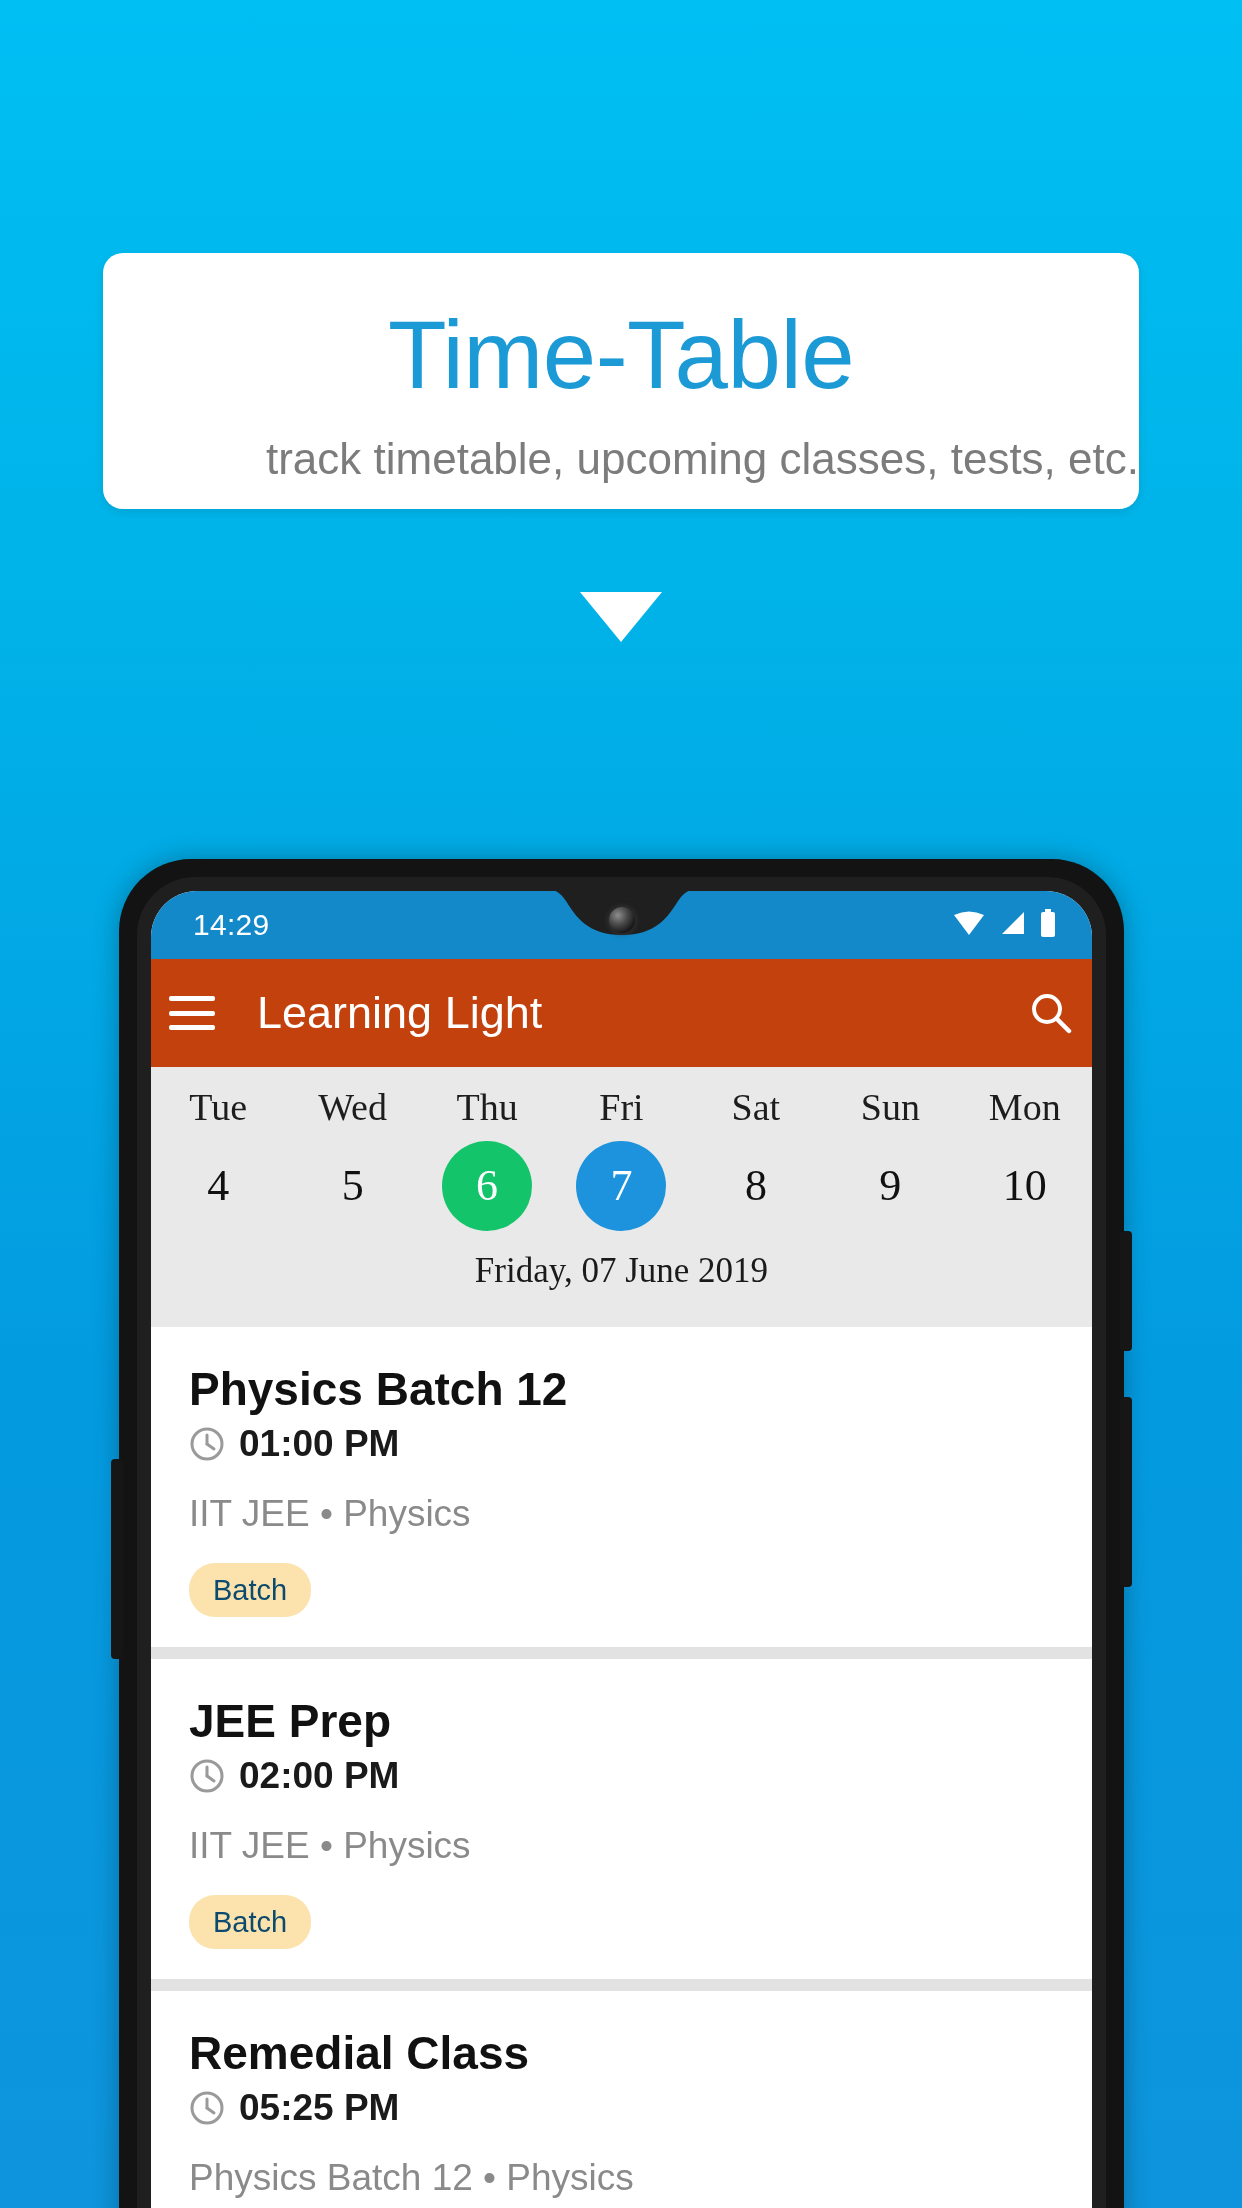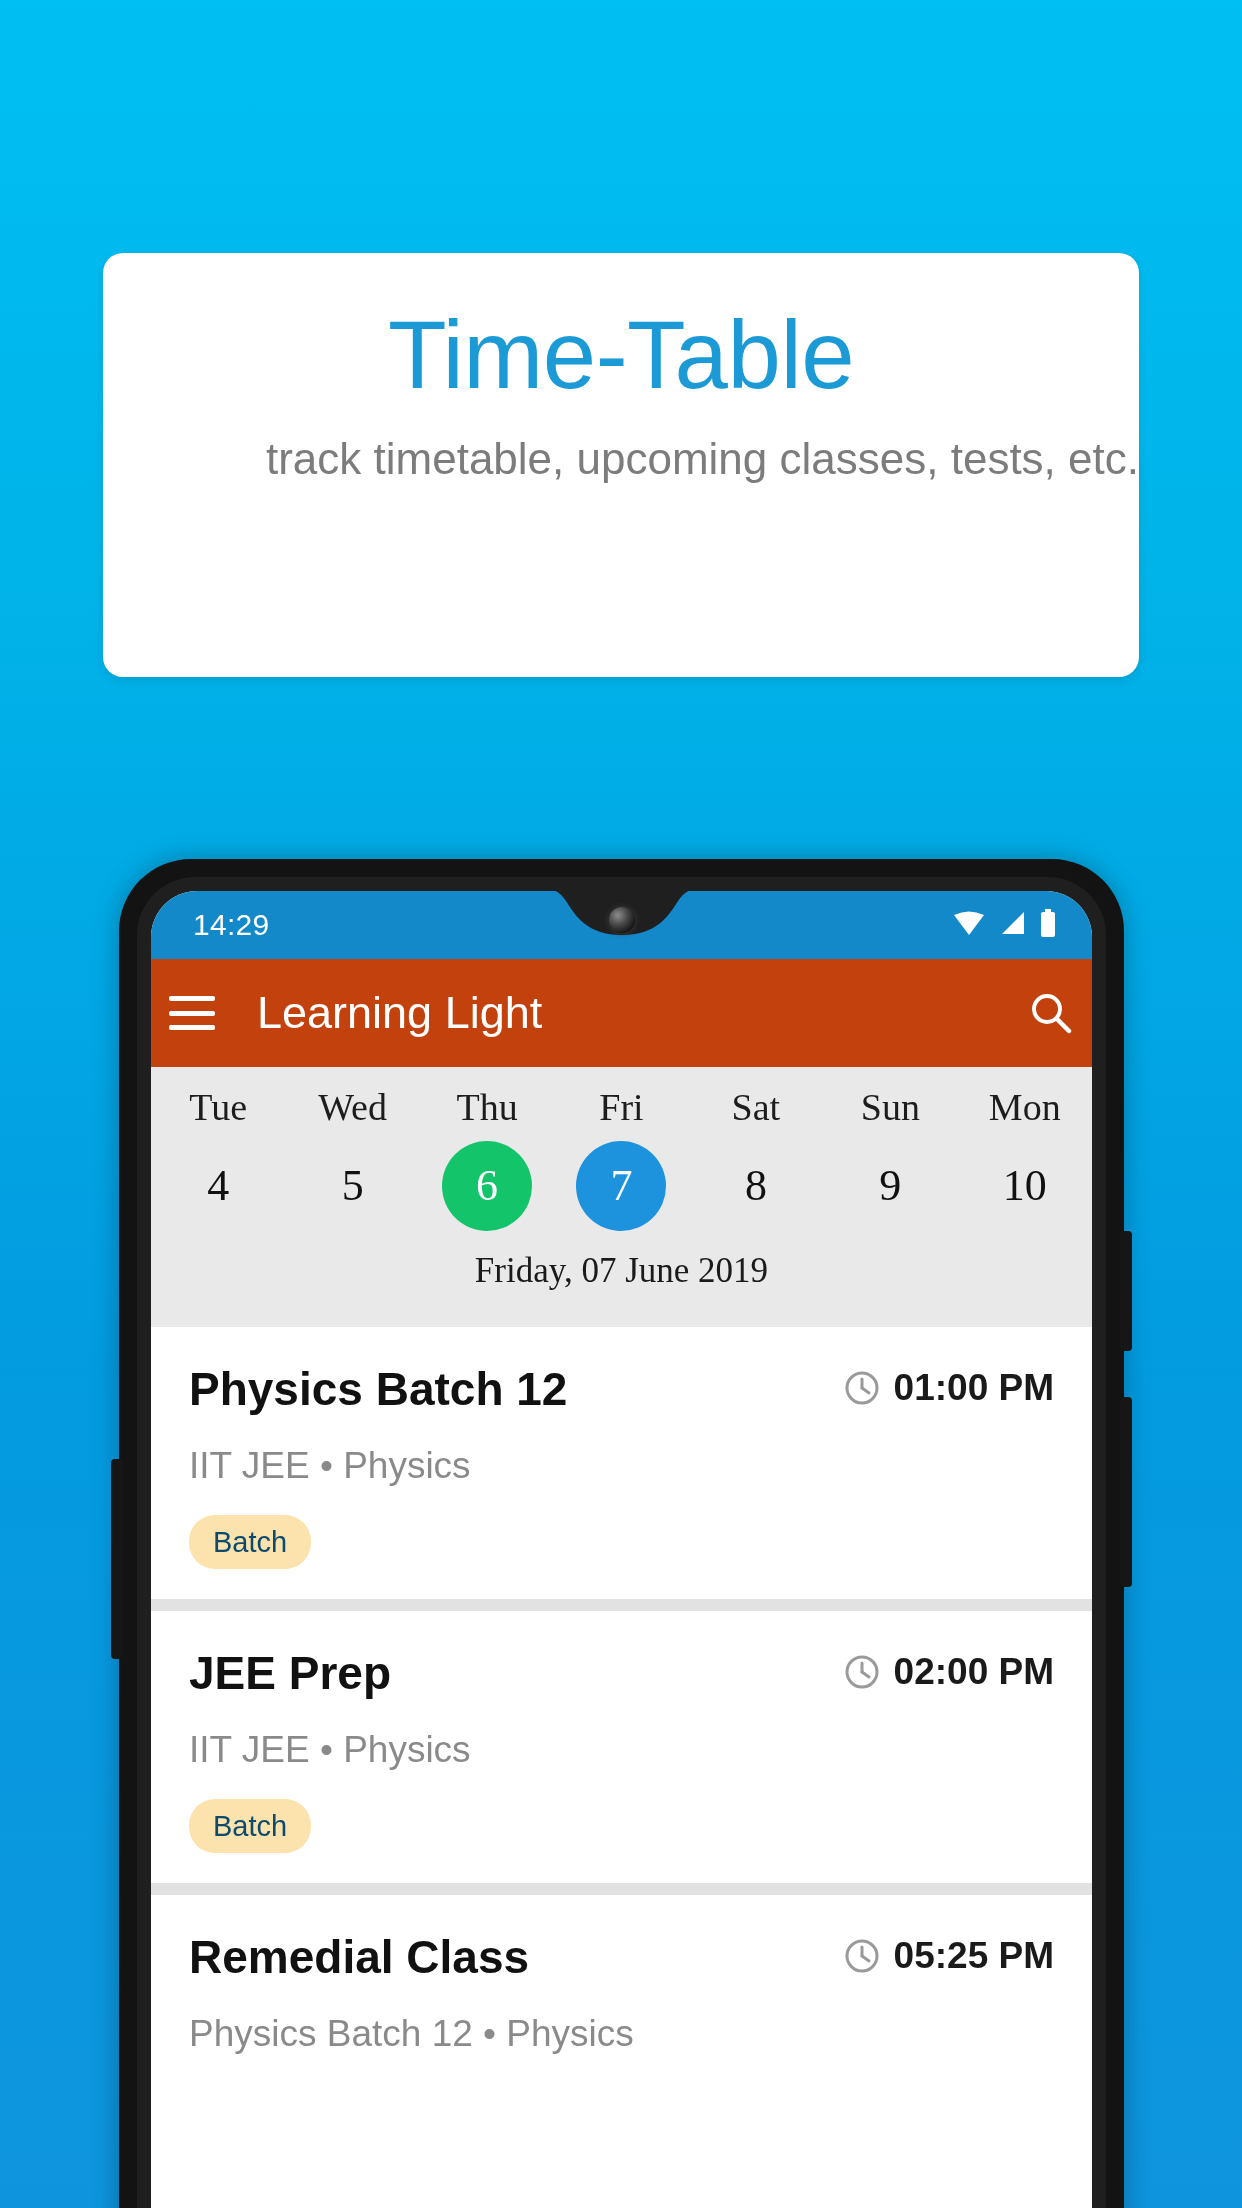--- a/index.html
+++ b/index.html
@@ -21,21 +21,21 @@
     inset: 0;
     background: linear-gradient(180deg, #00BFF3 0%, #00B2E8 28%, #039BE0 62%, #0E94DC 100%);
   }
 
   
   #callout {
     position: absolute;
     left: 103px;
     top: 253px;
     width: 1036px;
-    height: 424px;
+    height: 256px;
     background: #ffffff;
     border-radius: 20px;
     box-shadow: 0 3px 10px rgba(0,0,0,0.10);
     z-index: 5;
   }
   #callout-title {
     position: absolute;
     left: 0; right: 0;
     top: 52px;
     text-align: center;
@@ -240,20 +240,21 @@
   #cards { background: #E2E2E2; }
   .card {
     background: #ffffff;
     padding: 34px 38px 30px 38px;
     margin-bottom: 12px;
     position: relative;
   }
   .card-top {
     display: flex;
     align-items: flex-start;
+    flex-direction: column;
   }
   .card-title {
     flex: 1;
     font-size: 46px;
     font-weight: bold;
     color: #111111;
     line-height: 56px;
   }
   .card-time {
     display: flex;

